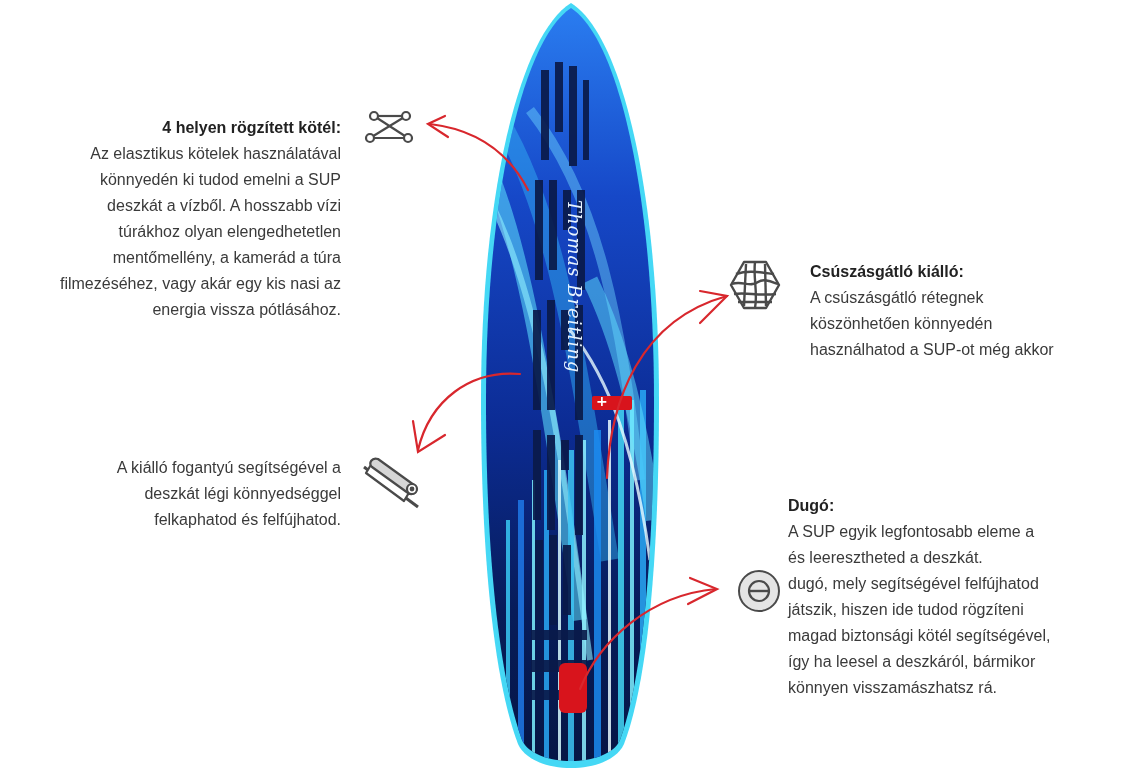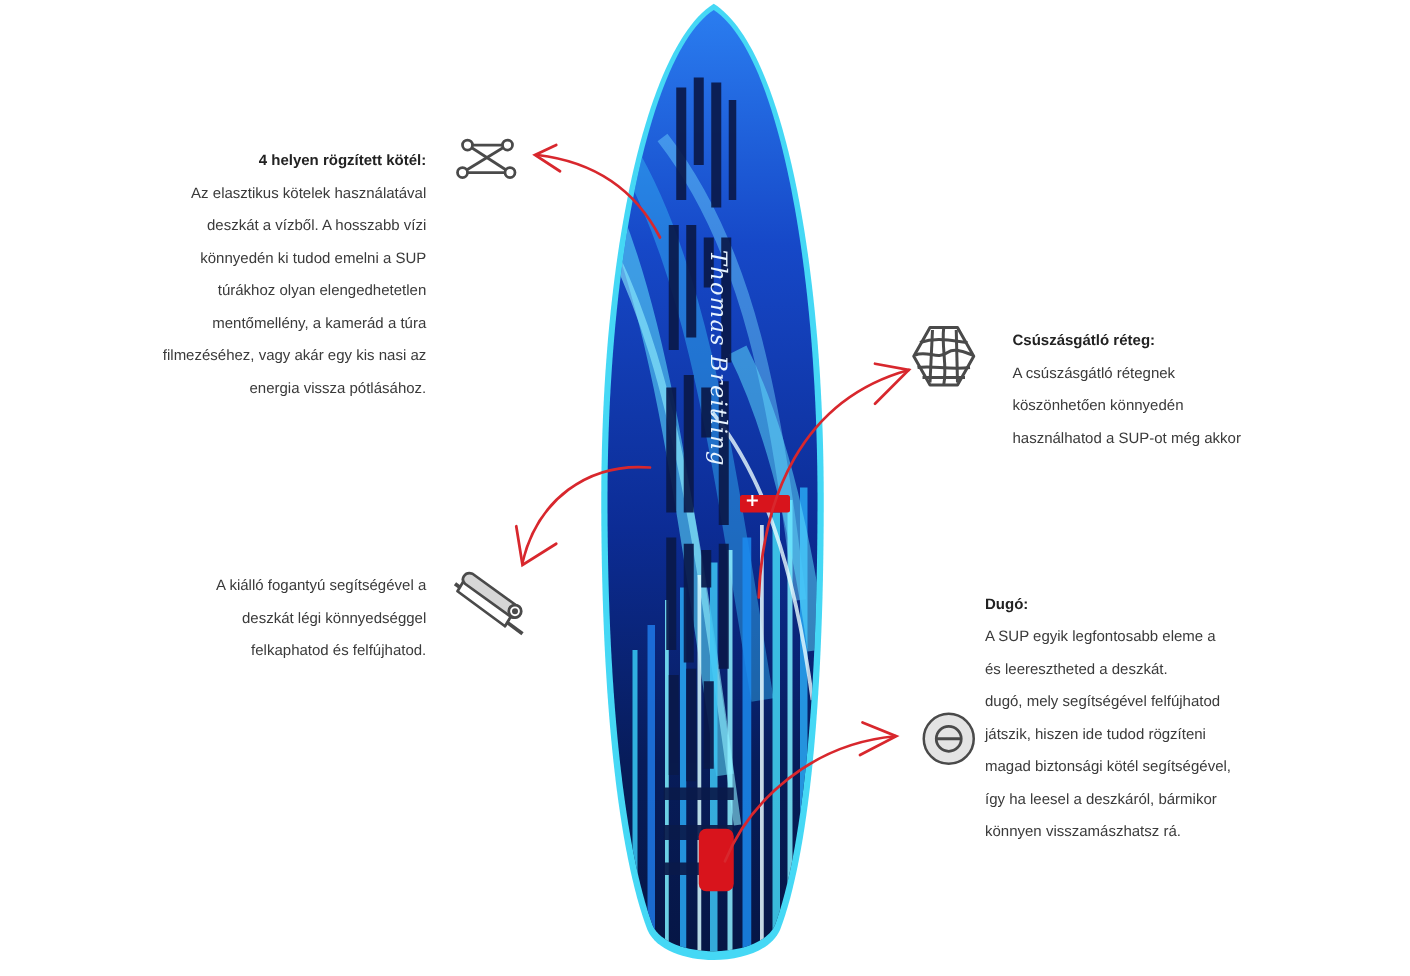--- a/index.html
+++ b/index.html
@@ -10,40 +10,40 @@
   body {
     width: 1128px;
     height: 781px;
     position: relative;
     overflow: hidden;
     font-family: "Liberation Sans", "DejaVu Sans", sans-serif;
     color: #333333;
   }
   .block {
     position: absolute;
-    font-size: 12px;
+    font-size: 16px;
     line-height: 26px;
     color: #3a3a3a;
   }
   .block .title {
     font-weight: bold;
     color: #222222;
     display: block;
   }
   .block .line {
     display: block;
     white-space: nowrap;
   }
   .align-right { text-align: right; }
   .align-left { text-align: left; }
 
   #block-rope    { right: 787px; top: 115px; width: 340px; }
   #block-handle  { right: 787px; top: 455px; width: 340px; }
   #block-grip    { left: 810px;  top: 259px; width: 310px; }
-  #block-valve   { left: 788px;  top: 470px; width: 335px; }
+  #block-valve   { left: 788px;  top: 493px; width: 335px; }
 
   .icon {
     position: absolute;
   }
   #icon-rope   { left: 362px; top: 108px; width: 54px; height: 36px; }
   #icon-grip   { left: 728px; top: 258px; width: 54px; height: 54px; }
   #icon-handle { left: 360px; top: 455px; width: 66px; height: 58px; }
   #icon-valve  { left: 736px; top: 568px; width: 46px; height: 46px; }
 
   #board-svg {
@@ -223,30 +223,30 @@
 
 <svg id="icon-valve" class="icon" viewBox="0 0 46 46">
   <circle cx="23" cy="23" r="20" fill="#e4e4e4" stroke="#4a4a4a" stroke-width="2"></circle>
   <circle cx="23" cy="23" r="10" fill="#e4e4e4" stroke="#4a4a4a" stroke-width="2.2"></circle>
   <line x1="13" y1="23" x2="33" y2="23" stroke="#4a4a4a" stroke-width="2.4"></line>
 </svg>
 
 <div id="block-rope" class="block align-right">
   <span class="title">4 helyen rögzített kötél:</span>
   <span class="line">Az elasztikus kötelek használatával</span>
+  <span class="line">könnyedén ki tudod emelni a SUP</span>
   <span class="line">deszkát a vízből. A hosszabb vízi</span>
-  <span class="line">könnyedén ki tudod emelni a SUP</span>
   <span class="line">túrákhoz olyan elengedhetetlen</span>
   <span class="line">mentőmellény, a kamerád a túra</span>
   <span class="line">filmezéséhez, vagy akár egy kis nasi az</span>
   <span class="line">energia vissza pótlásához.</span>
 </div>
 
 <div id="block-grip" class="block align-left">
-  <span class="title">Csúszásgátló réteg:</span>
+  <span class="title">Csúszásgátló kiálló:</span>
   <span class="line">A csúszásgátló rétegnek</span>
   <span class="line">köszönhetően könnyedén</span>
   <span class="line">használhatod a SUP-ot még akkor</span>
 </div>
 
 <div id="block-handle" class="block align-right">
   <span class="line">A kiálló fogantyú segítségével a</span>
   <span class="line">deszkát légi könnyedséggel</span>
   <span class="line">felkaphatod és felfújhatod.</span>
 </div>

